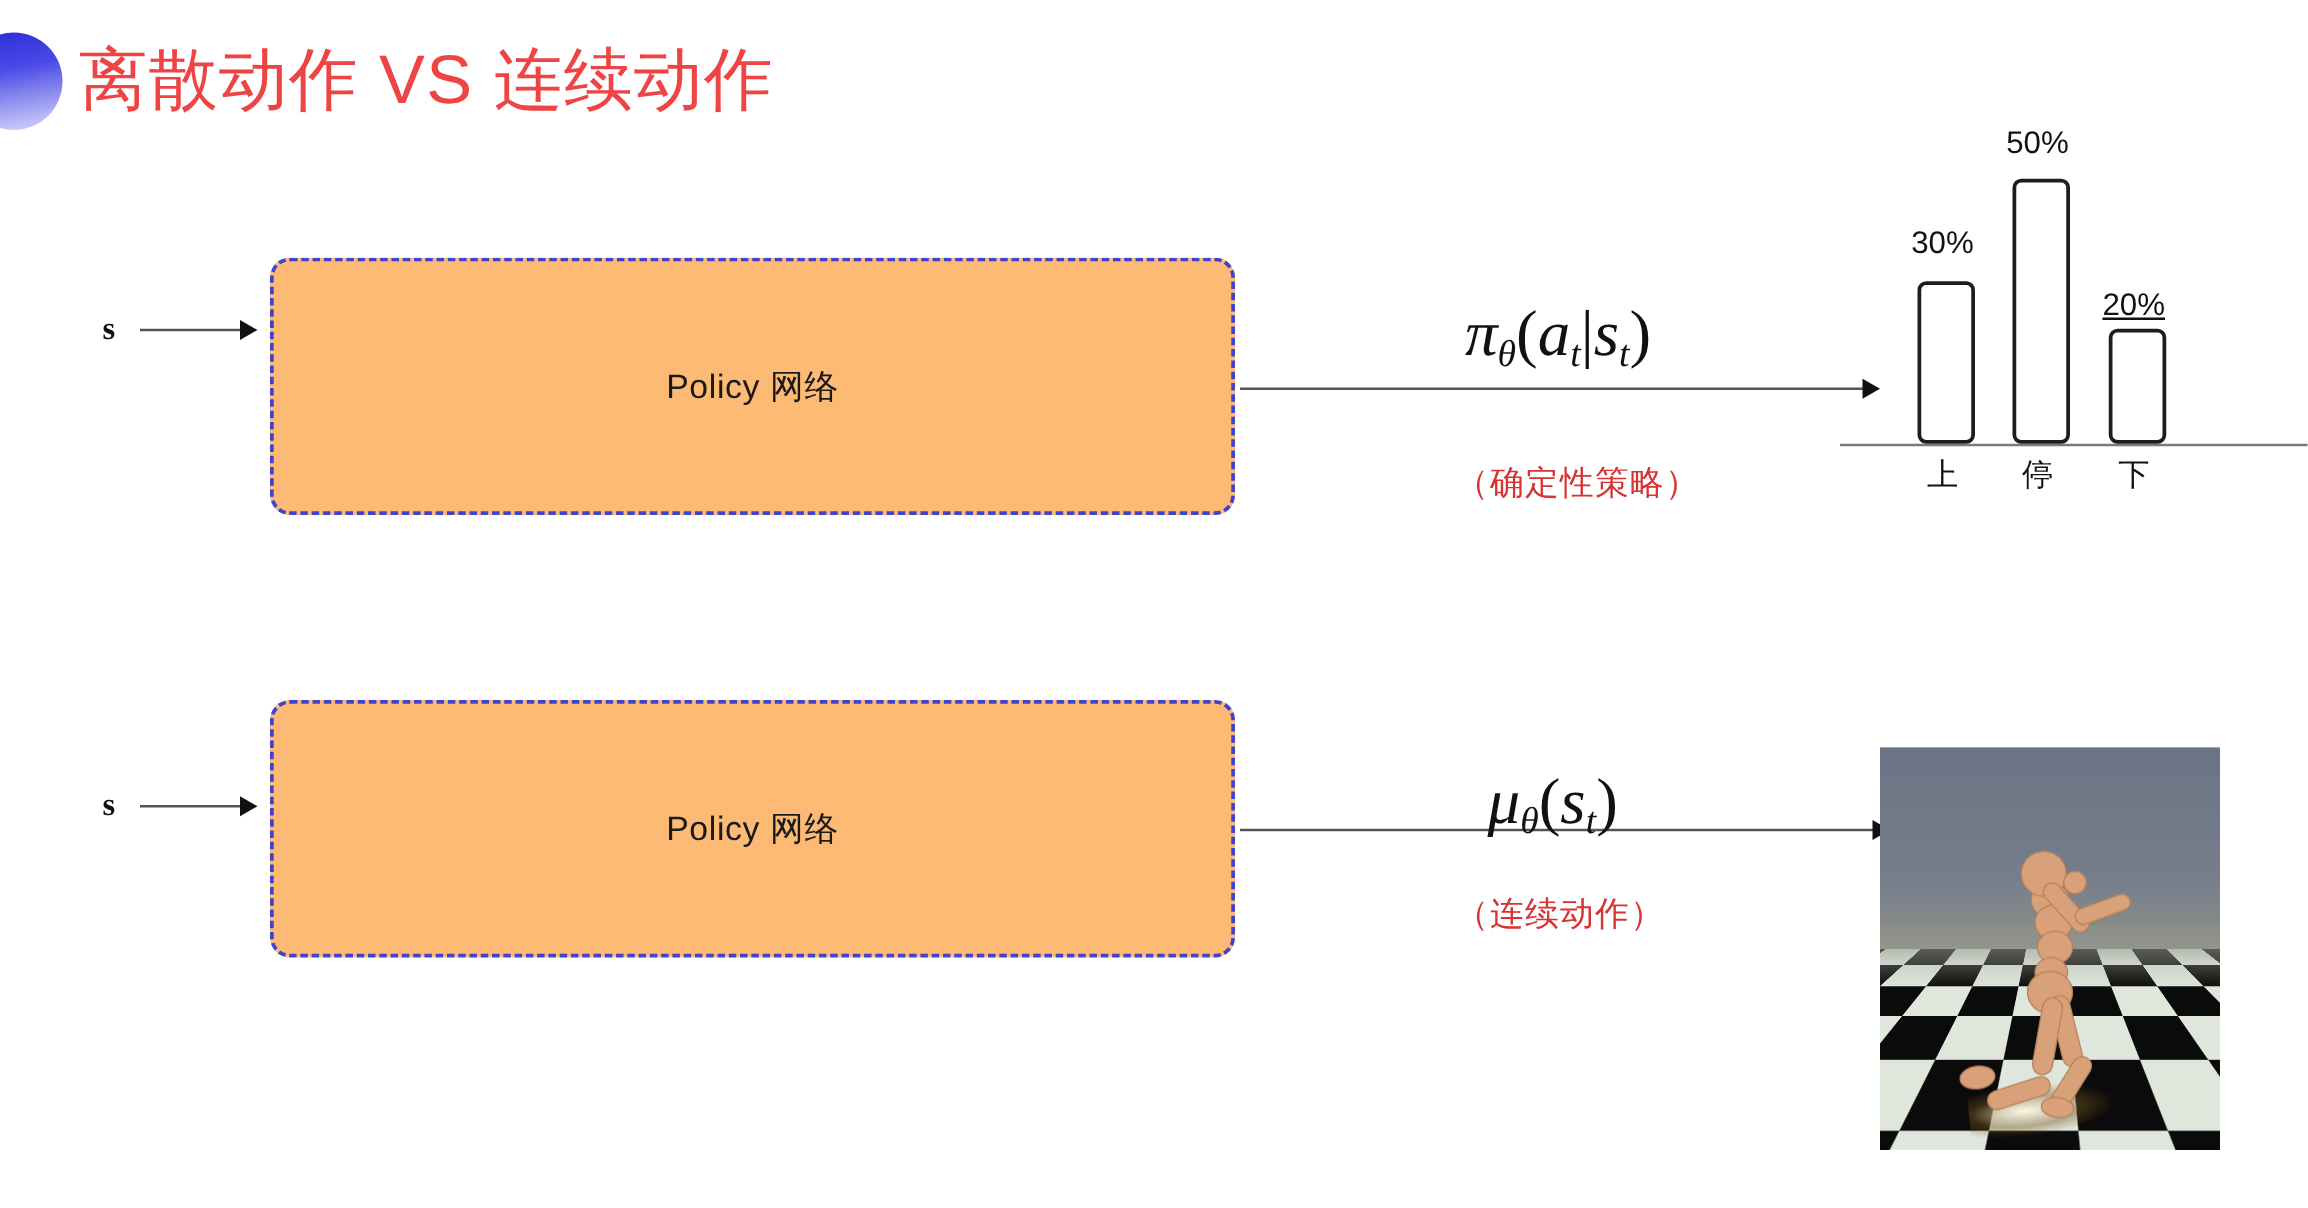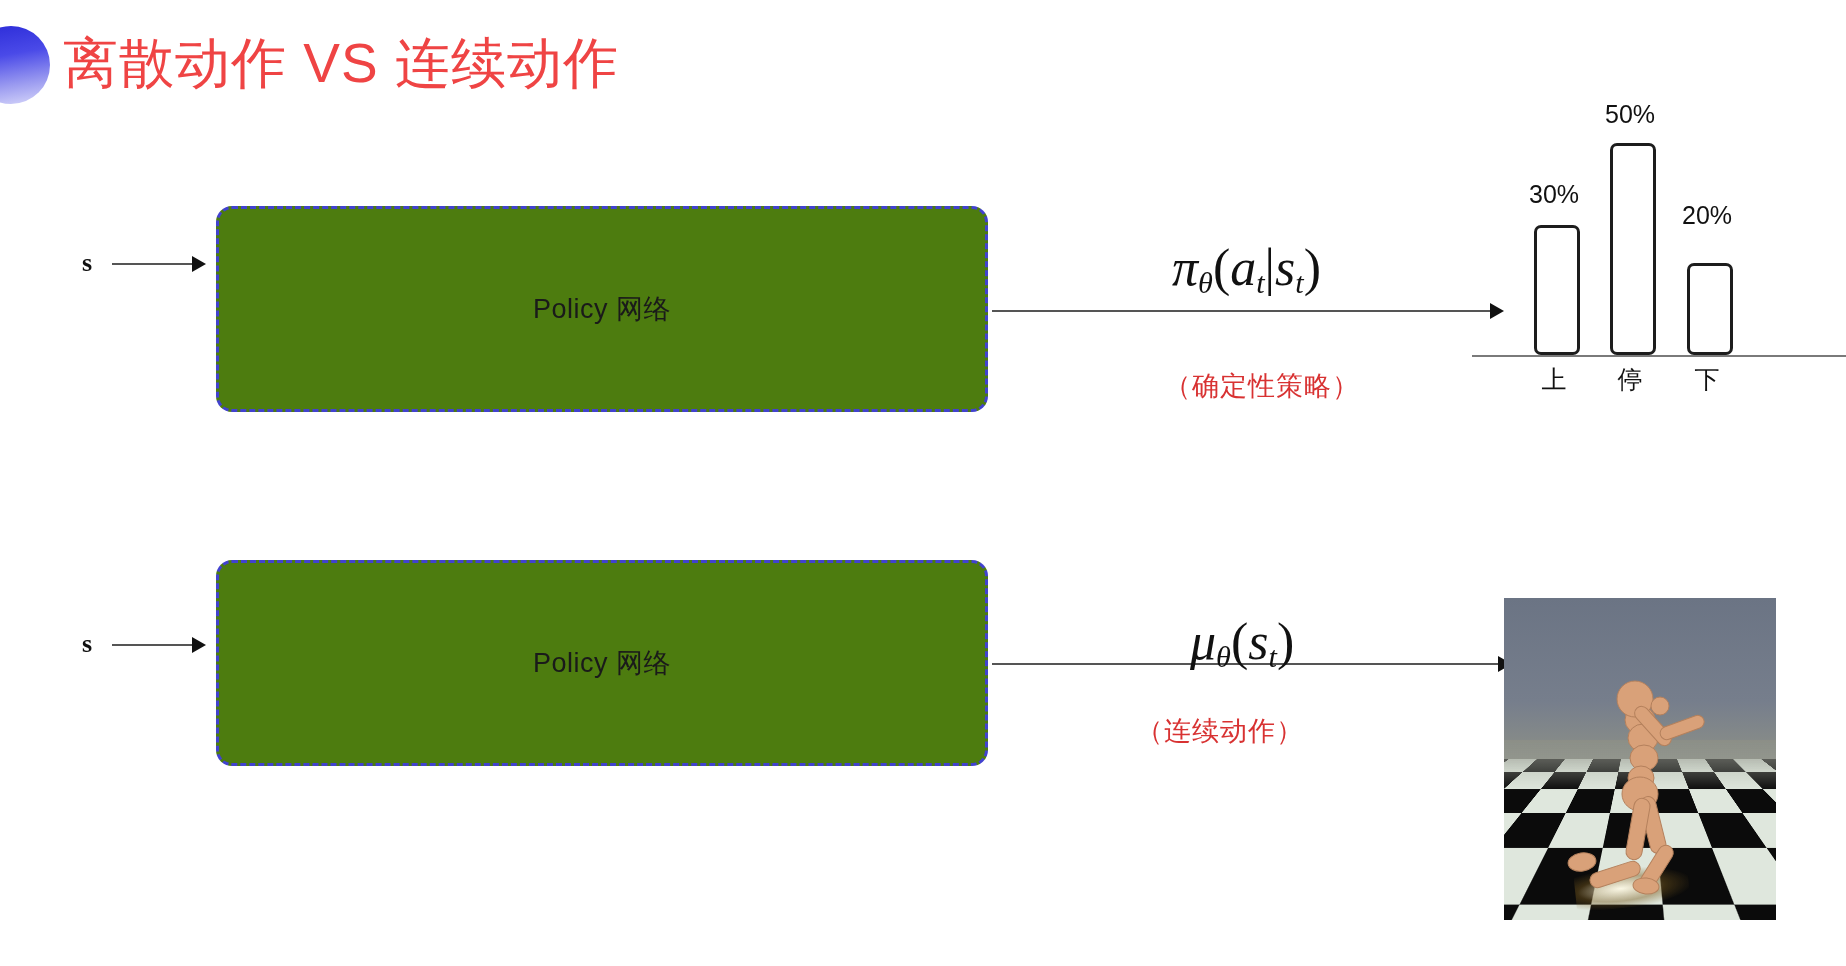--- a/index.html
+++ b/index.html
@@ -64,21 +64,21 @@
     border-bottom: 8px solid transparent;
     border-left: 14px solid #111;
   }
 
   
   .policy-box {
     position: absolute;
     border: 3px dashed #4242cf;
     border-radius: 16px;
     box-sizing: border-box;
-    background: #4d7c0f;
+    background: #fdba74;
     display: flex;
     align-items: center;
     justify-content: center;
   }
   .policy-label {
     font-size: 27px;
     color: #1a1a1a;
     letter-spacing: 0.5px;
   }
 
@@ -236,21 +236,21 @@
       <div class="bar-cat">上</div>
     </div>
 
     <div class="bar-group" style="left:138px;">
       <div class="bar-value" style="bottom:226px;">50%</div>
       <div class="bar-rect" style="height:212px;"></div>
       <div class="bar-cat">停</div>
     </div>
 
     <div class="bar-group" style="left:215px;">
-      <div class="bar-value" style="bottom:125px;">20%</div>
+      <div class="bar-value" style="bottom:96px;text-decoration:underline;">20%</div>
       <div class="bar-rect" style="height:92px;"></div>
       <div class="bar-cat">下</div>
     </div>
   </div>
 </div>
 
 <div class="row" id="row-continuous">
 
   <div class="s-label" style="left:82px; top:179px;">s</div>
 
@@ -262,21 +262,21 @@
   </div>
 
   <div class="arrow-line" style="left:992px; top:213px; width:510px;"></div>
   <div class="arrow-head" style="left:1498px; top:206px;"></div>
 
 
   <div class="annot-formula" style="left:1190px; top:162px;text-align:right;">
     <span>μ</span><sub>θ</sub><span class="paren">(</span><span>s</span><sub>t</sub><span class="paren">)</span>
   </div>
 
-  <div class="annot-red" style="left:1136px; top:263px;">（连续动作）</div>
+  <div class="annot-red" style="left:1164px; top:263px;">（连续动作）</div>
 </div>
 
 <div id="humanoid-figure">
   <div id="sim-sky"></div>
   <div id="sim-floor"></div>
   <div id="sim-haze"></div>
   <div id="sim-glare"></div>
 
   <svg id="humanoid-body" viewBox="0 0 272 322">
     <g fill="#d9a179" stroke="#b4805c" stroke-width="1">

